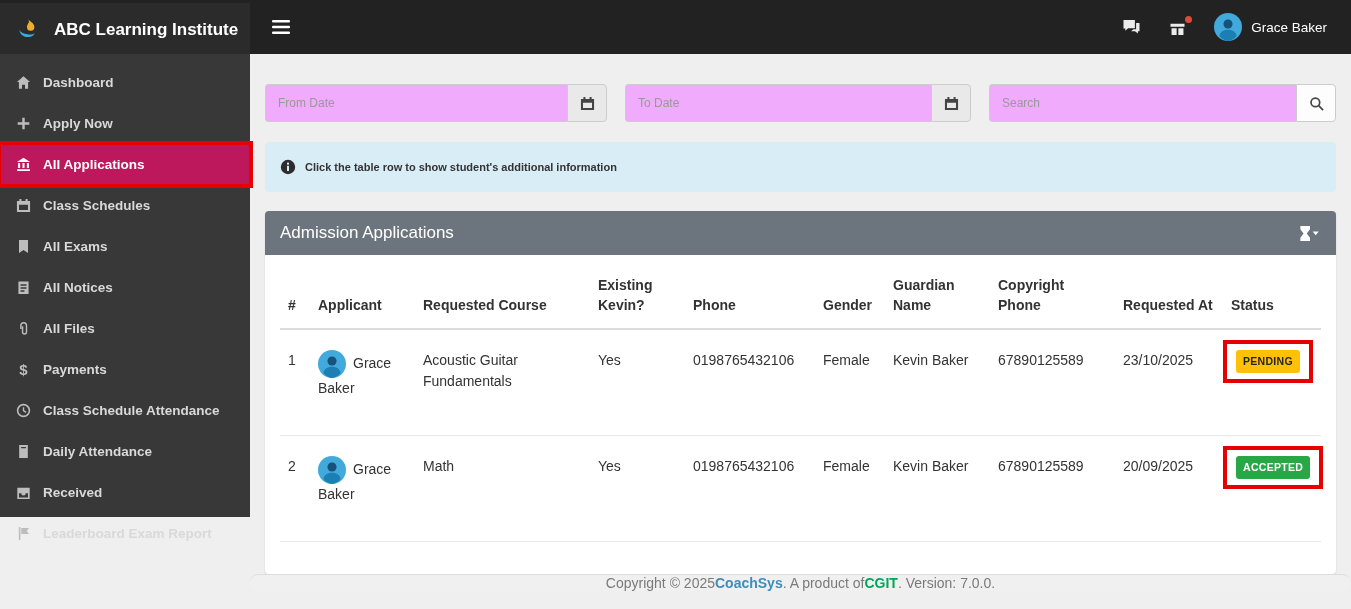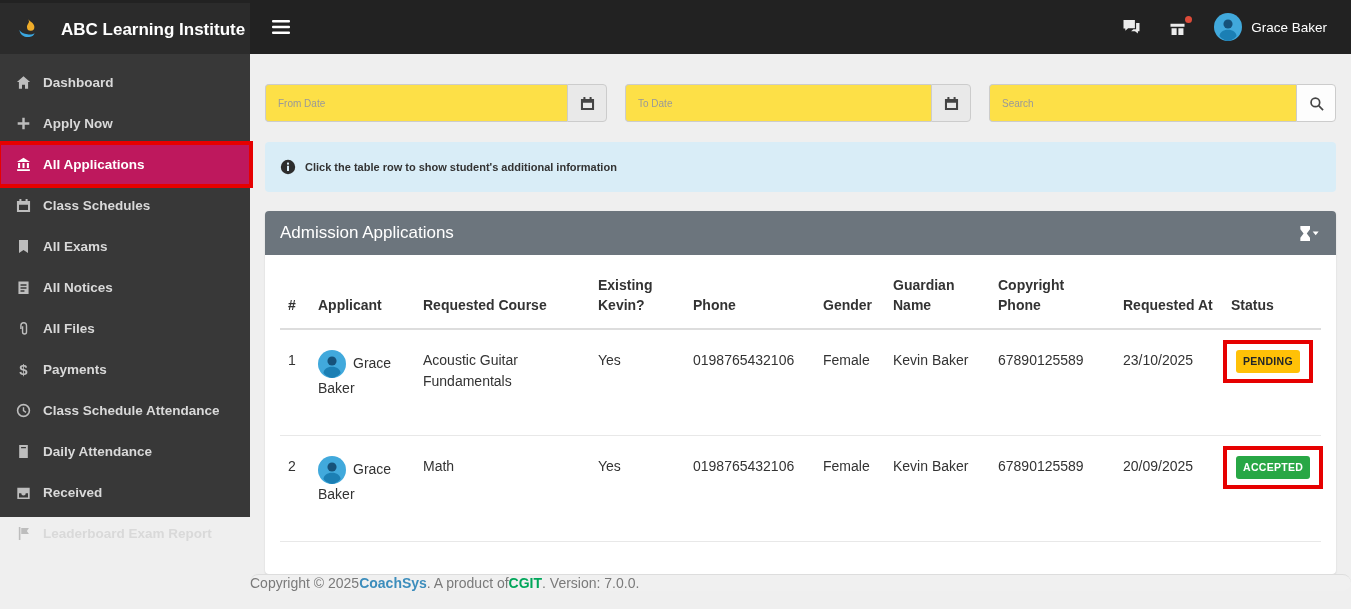--- a/index.html
+++ b/index.html
@@ -1,21 +1,21 @@
 <!DOCTYPE html>
 <html><head>
 <meta charset="utf-8">
 <style>
   * { box-sizing: border-box; margin: 0; padding: 0; }
   html,body { width:1351px; height:609px; overflow:hidden; }
   body { font-family:"Liberation Sans", sans-serif; background:#efefef; color:#333; }
 
   
   .topbar { display:flex; align-items:center; height:54px; background:#222; color:#fff; }
-  .brand { width:250px; height:54px; display:flex; align-items:center; gap:21px; padding-left:14px; background:#2b2b2b; cursor:pointer;margin-top:6px; }
+  .brand { width:250px; height:54px; display:flex; align-items:center; gap:14px; padding-left:14px; background:#2b2b2b; cursor:pointer;margin-top:6px; }
   .brand-title { font-size:17px; font-weight:bold; white-space:nowrap; }
   .hamburger { background:none; border:none; color:#fff; margin-left:22px; cursor:pointer; display:flex; align-items:center; }
   .top-spacer { flex:1; }
   .top-icons { display:flex; align-items:center; gap:28px; padding-right:24px; }
   .top-icon { position:relative; color:#ececec; cursor:pointer; display:flex; align-items:center; }
   .notif-dot { position:absolute; top:-3px; right:-6px; width:7px; height:7px; border-radius:50%; background:#dd4b39; }
   .user-menu { display:flex; align-items:center; gap:9px; cursor:pointer; }
   .user-name { font-size:13.5px; color:#fff; }
   .avatar-svg { width:28px; height:28px; display:block; }
 
@@ -33,21 +33,21 @@
   .sic-txt { font-weight:bold; font-size:15px; line-height:15px; }
 
   
   .main { flex:1; display:flex; flex-direction:column; }
   .content { flex:1; padding:30px 15px 0; }
 
   
   .filters { display:flex; gap:18px; margin-bottom:20px; }
   .igroup { display:flex; height:38px; }
   .ig-from { width:342px; } .ig-to { width:346px; } .ig-search { flex:1; }
-  .igroup input { flex:1; min-width:0; border:1px solid #ccc; border-right:none; border-radius:4px 0 0 4px; padding:16px 12px; font-size:10px; font-family:inherit; color:#555; background:#fde047; outline:none; }
+  .igroup input { flex:1; min-width:0; border:1px solid #ccc; border-right:none; border-radius:4px 0 0 4px; padding:16px 12px; font-size:12px; font-family:inherit; color:#555; background:#f0abfc; outline:none; }
   .igroup input::placeholder { color:#999; }
   .igbtn { width:40px; border:1px solid #ccc; background:#e9e9e9; border-radius:0 4px 4px 0; display:flex; align-items:center; justify-content:center; color:#444; cursor:pointer; }
   .igbtn.light { background:#fdfdfd; }
   .igbtn svg { width:15px; height:15px; }
 
   
   .alert { background:#d9edf7; border-radius:4px; padding:17px 15px; display:flex; align-items:center; gap:9px; font-size:11px; font-weight:600; color:#333; margin-bottom:19px; }
   .alert svg { width:16px; height:16px; flex:0 0 auto; }
 
   
@@ -62,21 +62,21 @@
   thead th { text-align:left; vertical-align:bottom; font-weight:bold; padding:20px 8px 12px; border-bottom:2px solid #ddd; line-height:1.45; }
   tbody td { vertical-align:top; padding:20px 8px 36px; border-bottom:1px solid #e8e8e8; line-height:1.5; }
   tbody tr { cursor:pointer; }
   .appl-avatar { display:inline-block; width:28px; height:28px; vertical-align:middle; margin-right:7px; }
   .appl-avatar svg { width:28px; height:28px; display:block; }
 
   .badge { display:inline-block; font-size:10.5px; font-weight:bold; letter-spacing:.3px; padding:4px 7px; border-radius:3px; }
   .red-box { display:inline-block; border:4px solid #e60000; padding:6px 9px; margin-top:-11px; margin-left:-8px; }
 
   
-  .footer { height:52px; display:flex; align-items:center; justify-content:flex-start; font-size:14px; color:#7a7a7a; border-top:1px solid #ddd; background:#f0f0f0;border-radius:9px; }
+  .footer { height:52px; display:flex; align-items:center; justify-content:center; font-size:14px; color:#7a7a7a; border-top:1px solid #ddd; background:#f0f0f0;border-radius:9px; }
   .footer a { text-decoration:none; font-weight:bold; cursor:pointer; }
 </style>
 </head>
 <body>
 
 <div class="app">
 
   <header class="topbar">
     <div class="brand">
       <span style="display:flex">

